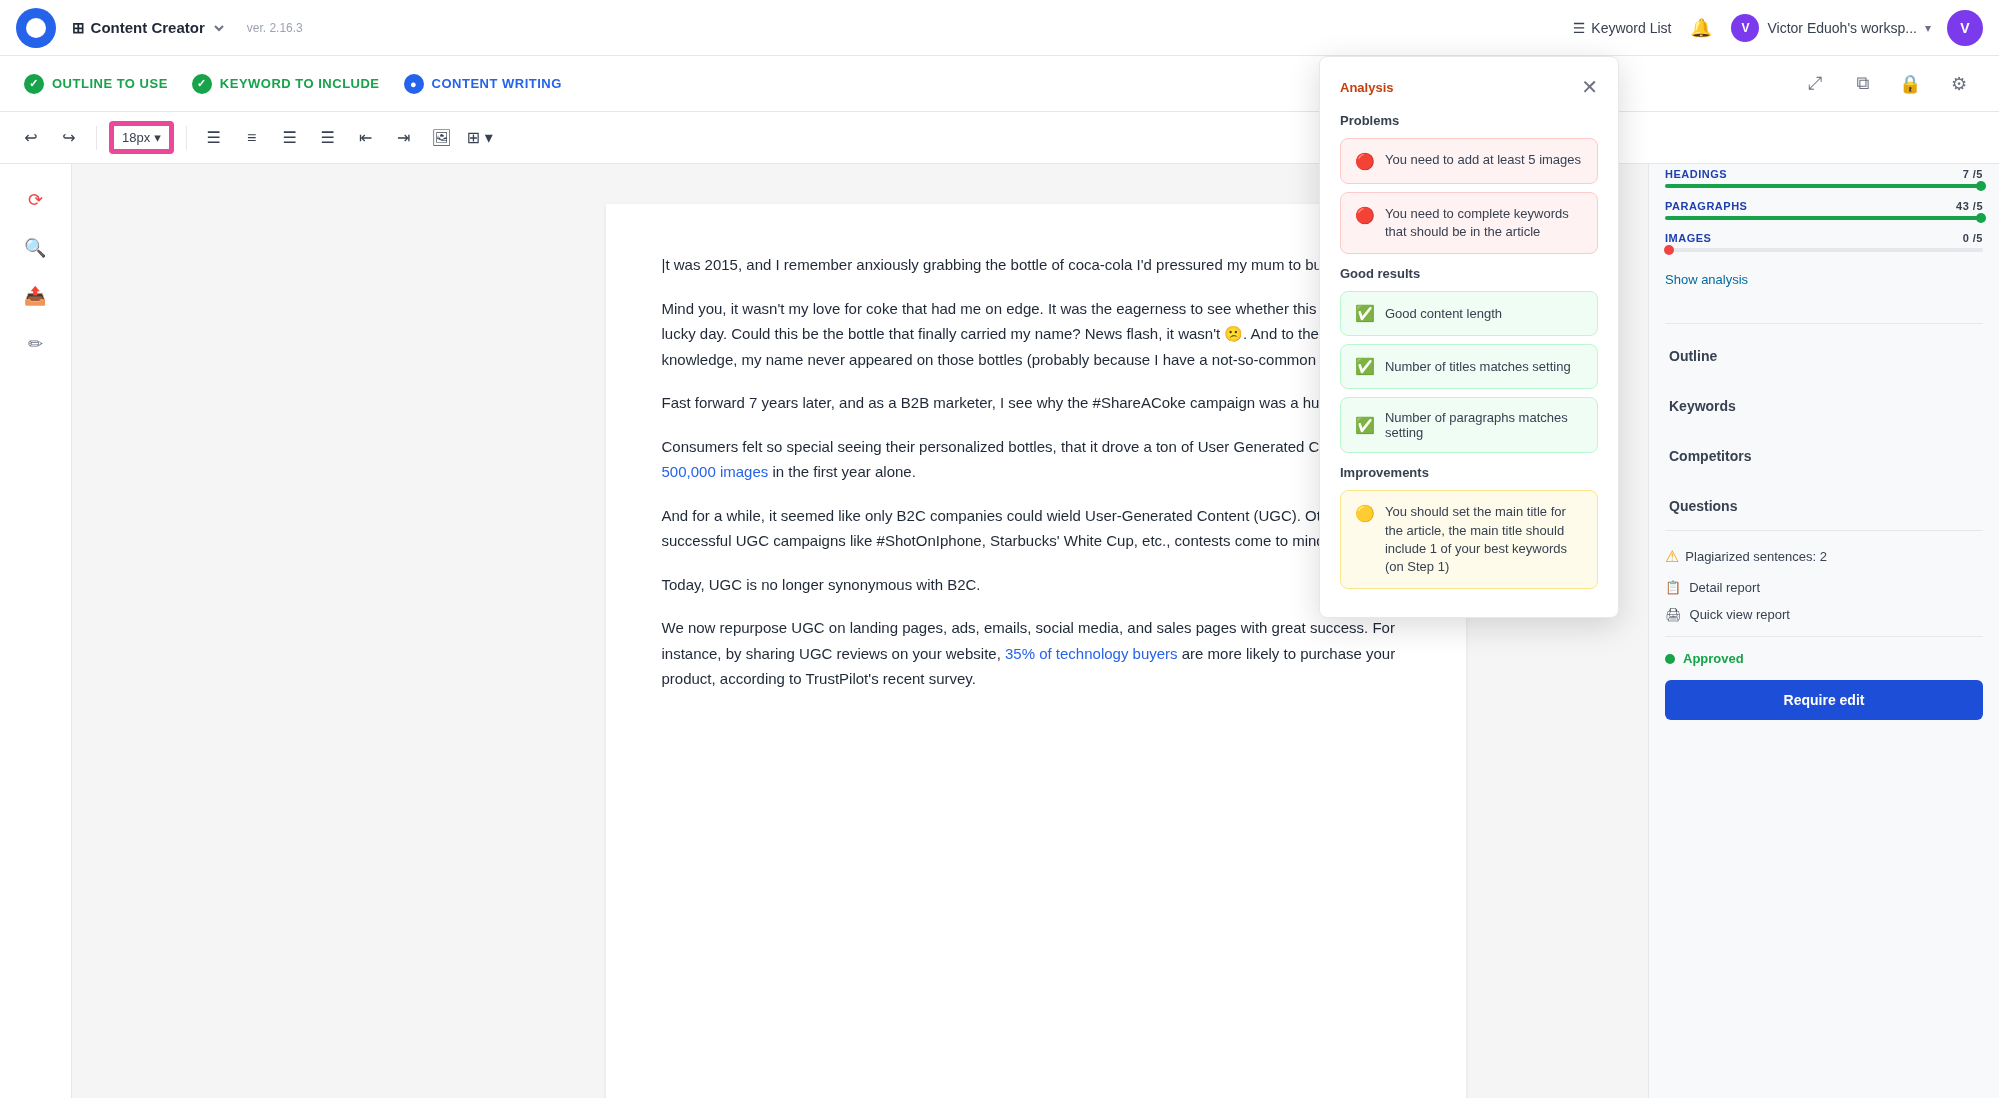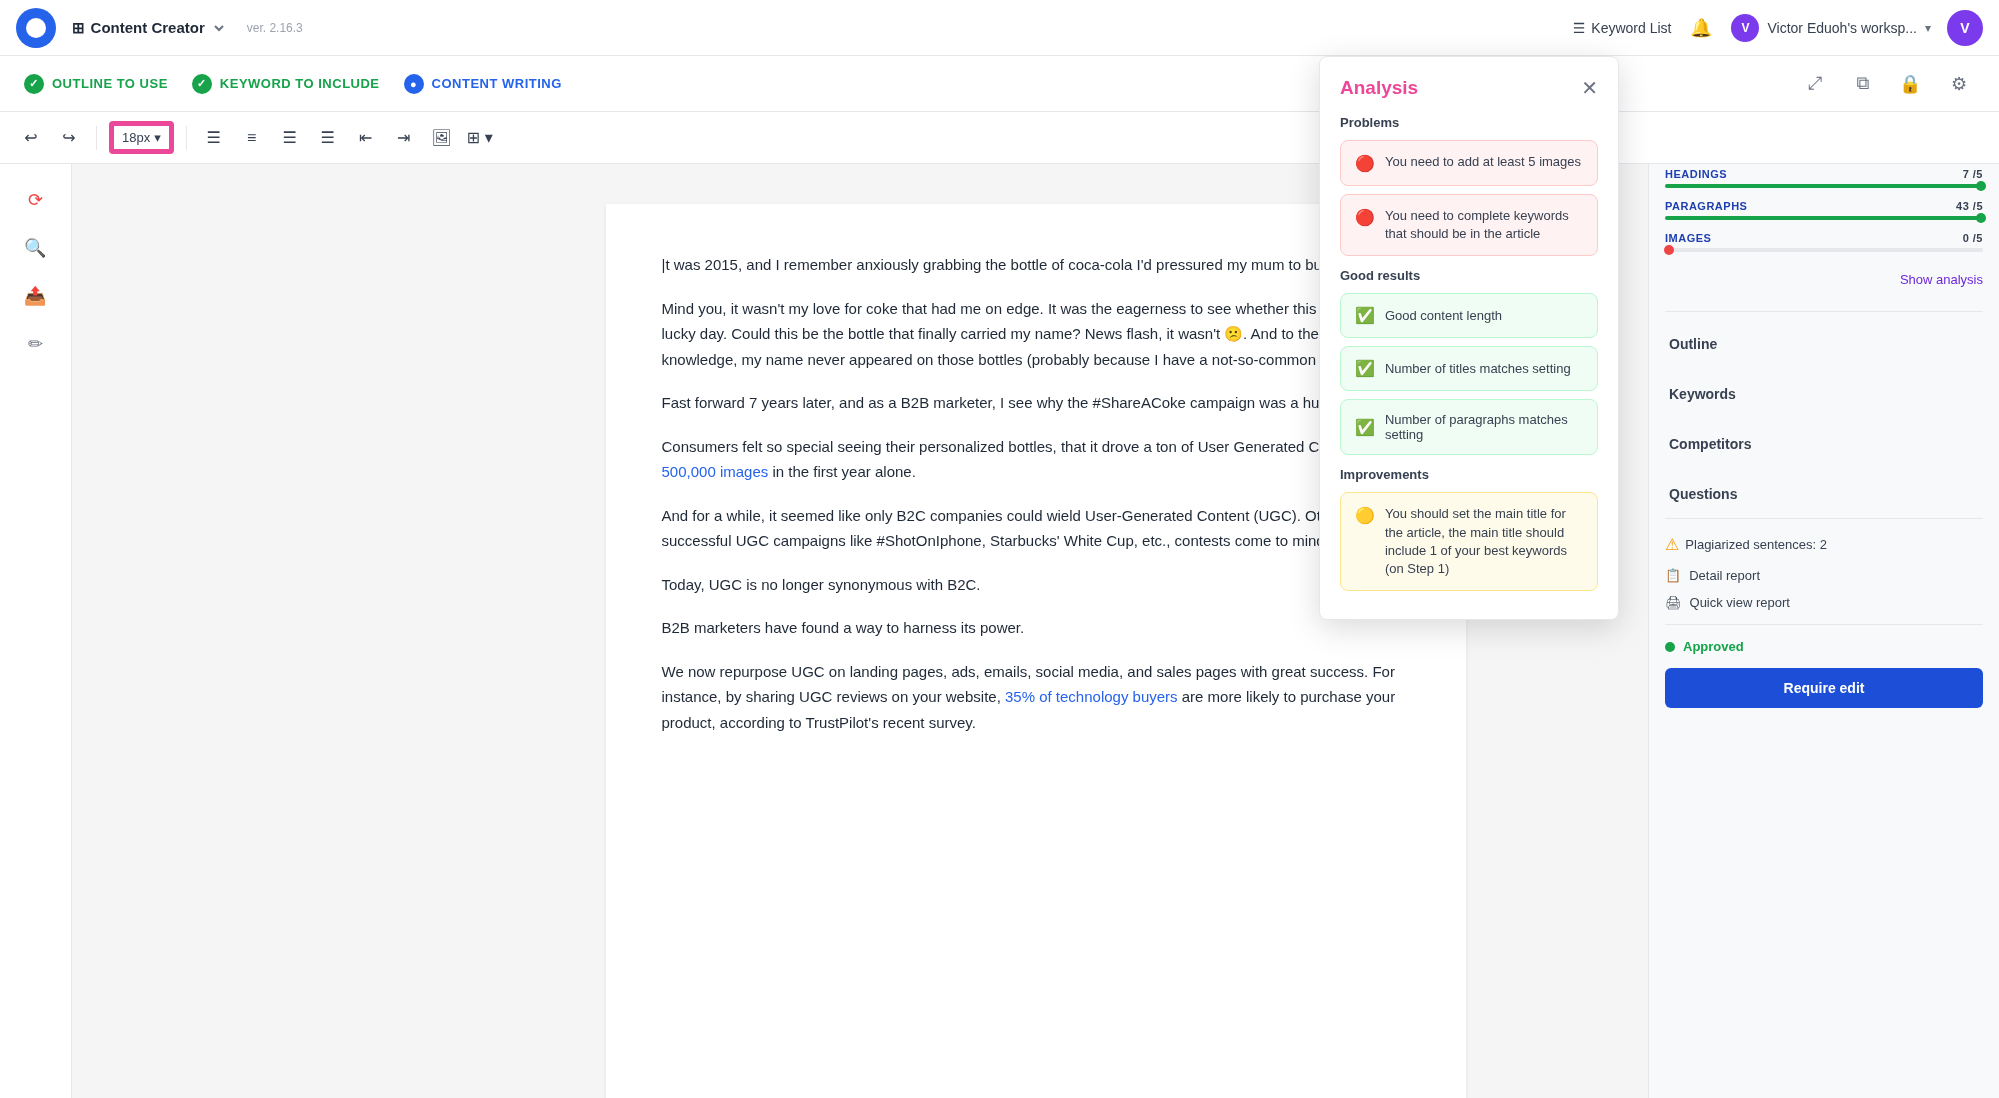--- a/index.html
+++ b/index.html
@@ -88,21 +88,21 @@
 
     .metric-row { margin-bottom: 12px; }
     .metric-header { display: flex; justify-content: space-between; align-items: center; font-size: 11px; font-weight: 700; color: #1e40af; letter-spacing: 0.5px; margin-bottom: 4px; }
     .metric-value { font-size: 11px; font-weight: 600; color: #374151; }
     .metric-bar { height: 4px; background: #e5e7eb; border-radius: 2px; overflow: visible; }
     .metric-bar-fill { height: 100%; border-radius: 2px; position: relative; }
     .metric-bar-fill.green { background: #16a34a; }
     .metric-bar-fill.red { background: #ef4444; }
     .metric-bar-fill::after { content: ''; position: absolute; right: -3px; top: -3px; width: 10px; height: 10px; border-radius: 50%; background: inherit; }
 
-    .show-analysis-btn { font-size: 13px; color: #6d28d9; cursor: pointer; text-align: right; margin: 8px 0 16px; }
+    .show-analysis-btn { font-size: 13px; color: #0369a1; cursor: pointer; text-align: left; margin: 8px 0 28px; }
 
     .nav-links { display: flex; flex-direction: column; gap: 18px; margin-top: 8px; }
     .nav-link-item { font-size: 14px; font-weight: 600; color: #374151; padding: 8px 4px; cursor: pointer; }
 
     .divider { height: 1px; background: #e5e7eb; margin: 8px 0; }
 
     .plagiarize-row { display: flex; align-items: center; gap: 6px; font-size: 13px; color: #374151; padding: 8px 0; }
     .warn-icon { color: #f59e0b; font-size: 16px; }
     .report-row { display: flex; align-items: center; gap: 8px; font-size: 13px; color: #374151; padding: 6px 0; cursor: pointer; }
     .approved-row { display: flex; align-items: center; gap: 8px; font-size: 13px; color: #16a34a; font-weight: 600; padding: 6px 0; }
@@ -110,21 +110,21 @@
     .require-edit-btn { background: #1d4ed8; color: white; border: none; border-radius: 6px; padding: 12px 0; width: 100%; font-size: 14px; font-weight: 600; cursor: pointer; margin-top: 8px; }
 
     
     .analysis-modal {
       position: absolute; top: 56px; right: 380px; width: 300px;
       background: #fff; border: 1px solid #e5e7eb; border-radius: 8px;
       box-shadow: 0 8px 32px rgba(0,0,0,0.15); z-index: 200;
       padding: 20px;
     }
     .modal-header { display: flex; justify-content: space-between; align-items: center; margin-bottom: 16px; }
-    .modal-title { font-size: 19px; font-weight: 700; color: #ec4899; }
+    .modal-title { font-size: 13px; font-weight: 700; color: #c2410c; }
     .modal-close { cursor: pointer; color: #6b7280; font-size: 20px; line-height: 1; }
     .modal-section-title { font-size: 13px; font-weight: 700; color: #374151; margin-bottom: 10px; margin-top: 4px; }
     .problem-card { background: #fef2f2; border: 1px solid #fecaca; border-radius: 8px; padding: 12px 14px; margin-bottom: 8px; display: flex; align-items: flex-start; gap: 10px; }
     .problem-card.warning { background: #fffbeb; border-color: #fde68a; }
     .problem-icon { font-size: 16px; flex-shrink: 0; margin-top: 1px; }
     .problem-text { font-size: 13px; color: #374151; line-height: 1.4; }
     .good-card { background: #f0fdf4; border: 1px solid #bbf7d0; border-radius: 8px; padding: 12px 14px; margin-bottom: 8px; display: flex; align-items: center; gap: 10px; }
     .good-icon { color: #16a34a; font-size: 16px; flex-shrink: 0; }
     .good-text { font-size: 13px; color: #374151; }
   </style>
@@ -214,21 +214,20 @@
     <p>
       <span class="cursor-line">|</span>t was 2015, and I remember anxiously grabbing the bottle of coca-cola I'd pressured my mum to buy.
     </p>
     <p>Mind you, it wasn't my love for coke that had me on edge. It was the eagerness to see whether this was my lucky day. Could this be the bottle that finally carried my name? News flash, it wasn't 😕. And to the best of my knowledge, my name never appeared on those bottles (probably because I have a not-so-common name).</p>
     <p>Fast forward 7 years later, and as a B2B marketer, I see why the #ShareACoke campaign was a huge success.</p>
     <p>
       Consumers felt so special seeing their personalized bottles, that it drove a ton of User Generated Content. Over <a class="link">500,000 images</a> in the first year alone.
     </p>
     <p>And for a while, it seemed like only B2C companies could wield User-Generated Content (UGC). Other successful UGC campaigns like #ShotOnIphone, Starbucks' White Cup, etc., contests come to mind.</p>
     <p>Today, UGC is no longer synonymous with B2C.</p>
-    <p>B2B marketers have found a way to harness its power.</p>
     <p>
       We now repurpose UGC on landing pages, ads, emails, social media, and sales pages with great success. For instance, by sharing UGC reviews on your website, <a class="link">35% of technology buyers</a> are more likely to purchase your product, according to TrustPilot's recent survey.
     </p>
   </div>
 </div>
 
 <div class="right-panel">
   <div class="score-section">
     <div>
       <div class="score-label">OVERALL SCORE</div>

